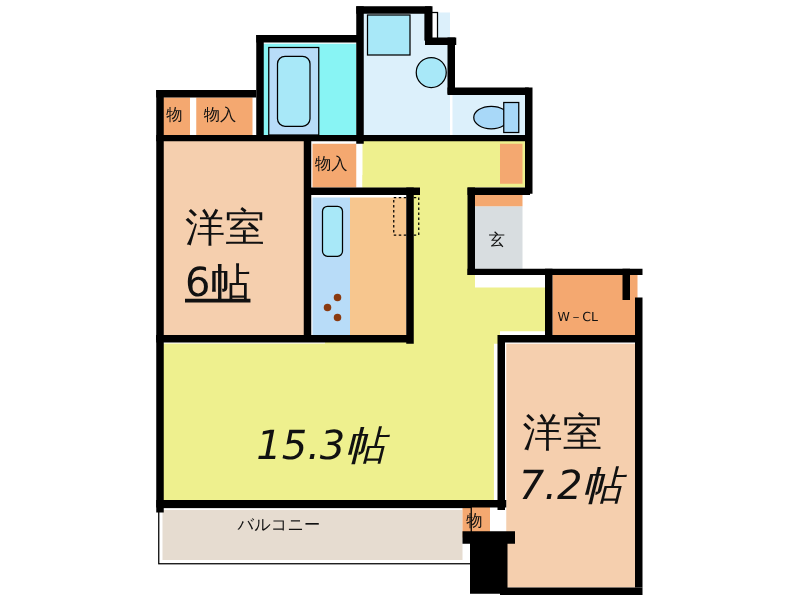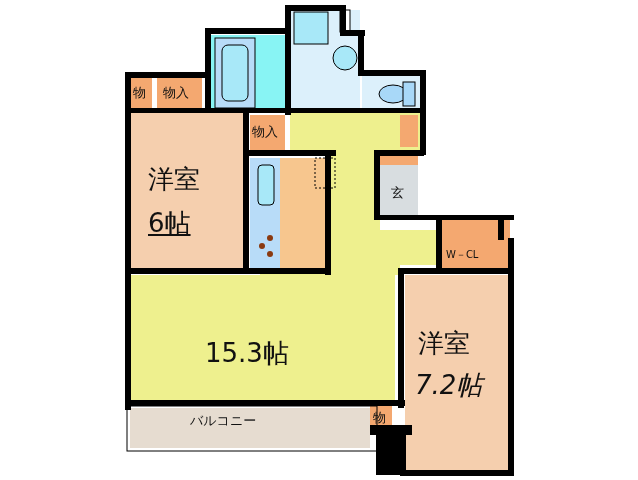--- a/index.html
+++ b/index.html
@@ -1,19 +1,19 @@
 <!DOCTYPE html>
 <html><head>
 <meta charset="utf-8">
 <style>
   html,body{margin:0;padding:0;background:#fff;}
   body{width:638px;height:480px;position:relative;overflow:hidden;font-family:"DejaVu Sans",sans-serif;}
   .plan{position:absolute;left:0;top:0;width:638px;height:480px;}
   .lbl{position:absolute;color:#111;white-space:nowrap;line-height:1;}
-  .big{font-size:26px;}
+  .big{font-size:32px;}
   .sm{font-size:13px;}
 </style>
 </head>
 <body>
 
 <div class="plan">
   <svg width="638" height="480" viewBox="0 0 638 480" style="position:absolute;left:0;top:0;">
 
     <rect x="130" y="110" width="115" height="160" fill="#f5cfae"></rect>
     <polygon points="130,275 400,275 400,265 440,265 440,230 380,230 380,140 290,140 290,150 330,150 330,270 260,270 260,275 130,275 130,400 395,400 395,275" fill="#eef08e"></polygon>
@@ -79,21 +79,21 @@
       <rect x="370" y="425" width="42" height="10"></rect>
       <rect x="376" y="430" width="30" height="45"></rect>
       <rect x="400" y="470" width="114" height="6"></rect>
     </g>
 
     <rect x="127" y="406" width="250" height="45" fill="none" stroke="#000" stroke-width="1"></rect>
   </svg>
 
   <span class="lbl big" style="left:148px;top:166px;">洋室</span>
   <span class="lbl big" style="left:148px;top:210px;text-decoration:underline;">6帖</span>
-  <span class="lbl big" style="left:205px;top:340px;">15.3帖</span>
+  <span class="lbl big" style="left:205px;top:340px;font-style:italic;">15.3帖</span>
   <span class="lbl big" style="left:418px;top:330px;">洋室</span>
   <span class="lbl big" style="left:415px;top:372px;font-style:italic;">7.2帖</span>
   <span class="lbl sm" style="left:190px;top:414px;text-align:center;">バルコニー</span>
   <span class="lbl sm" style="left:391px;top:186px;">玄</span>
   <span class="lbl sm" style="left:446px;top:250px;font-size:10px;">W－CL</span>
   <span class="lbl sm" style="left:133px;top:86px;">物</span>
   <span class="lbl sm" style="left:163px;top:86px;">物入</span>
   <span class="lbl sm" style="left:252px;top:125px;">物入</span>
   <span class="lbl sm" style="left:373px;top:411px;">物</span>
 </div>

